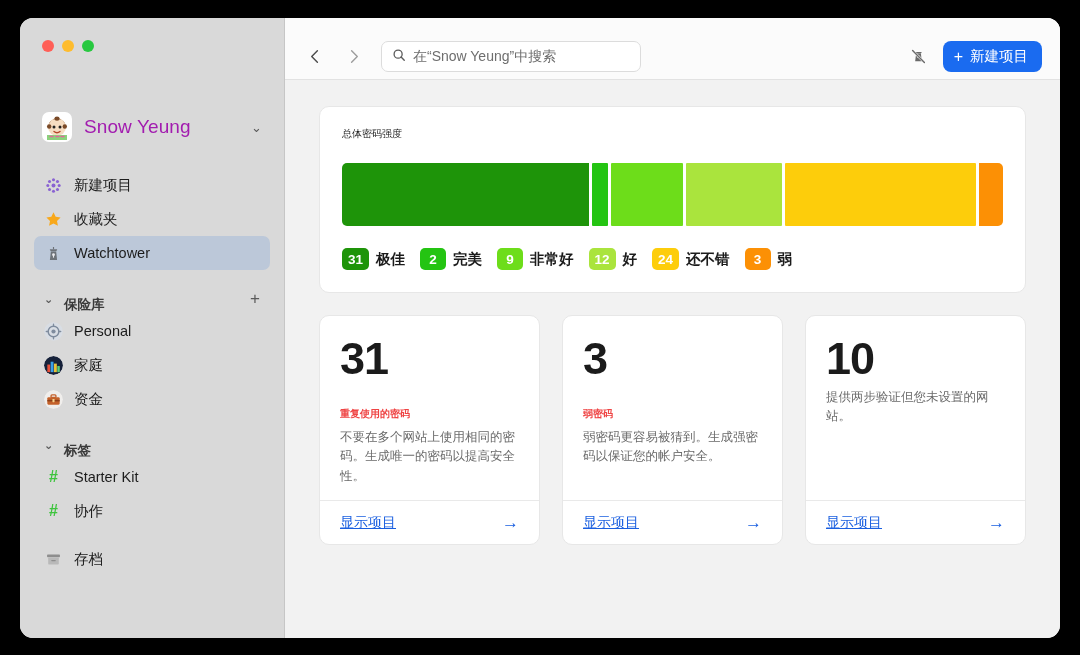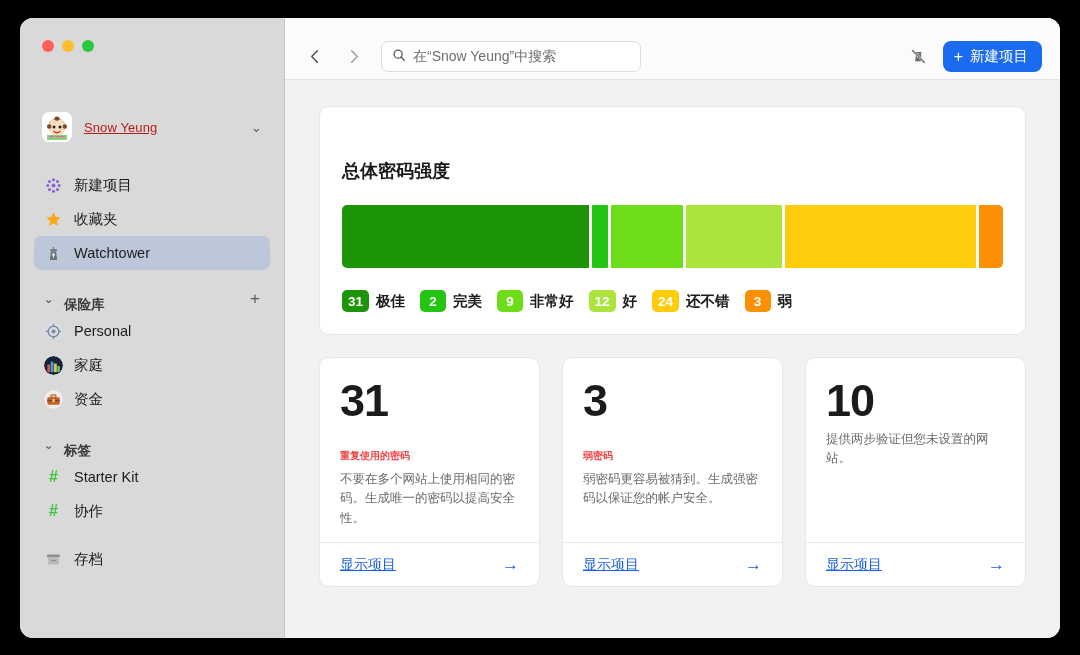--- a/index.html
+++ b/index.html
@@ -44,21 +44,21 @@
     border-radius: 7px;
   }
   .avatar {
     width: 30px; height: 30px; border-radius: 7px;
     background: #fff;
     display: flex; align-items: center; justify-content: center;
     font-size: 19px; line-height: 1;
     overflow: hidden;
     flex: 0 0 30px;
   }
-  .account-name { font-size: 13px; color: #b91c1c; flex: 1; letter-spacing: .1px; text-decoration: underline; }
+  .account-name { font-size: 19px; color: #a21caf; flex: 1; letter-spacing: .1px; }
   .chev { color: #5a5a5a; font-size: 13px; }
 
   .nav { position: absolute; top: 150px; left: 14px; right: 14px; }
   .nav-item {
     height: 34px;
     display: flex; align-items: center; gap: 11px;
     padding: 0 10px;
     border-radius: 7px;
     font-size: 14.5px;
     color: #1c1c1c;
@@ -125,21 +125,21 @@
   #content { flex: 1; overflow: hidden; padding: 26px 34px 0 34px; }
 
   .card {
     background: #fff;
     border: 1px solid #e7e7e7;
     border-radius: 10px;
   }
 
   
   #strength { padding: 20px 22px 22px 22px; }
-  .card-title { font-size: 18px; font-weight: bold; color: #1b1b1b; margin-bottom: 22px; margin-top: 32px; }
+  .card-title { font-size: 10px; font-weight: normal; color: #1b1b1b; margin-bottom: 22px; }
   .bar { height: 63px; display: flex; gap: 3px; }
   .seg:first-child { border-radius: 5px 0 0 5px; }
   .seg:last-child  { border-radius: 0 5px 5px 0; }
   .seg { border-radius: 1px; }
 
   .legend { display: flex; align-items: center; gap: 8px; margin-top: 22px; flex-wrap: nowrap; }
   .lg { display: flex; align-items: center; gap: 7px; margin-right: 7px; }
   .badge {
     min-width: 26px; height: 22px;
     border-radius: 5px;

